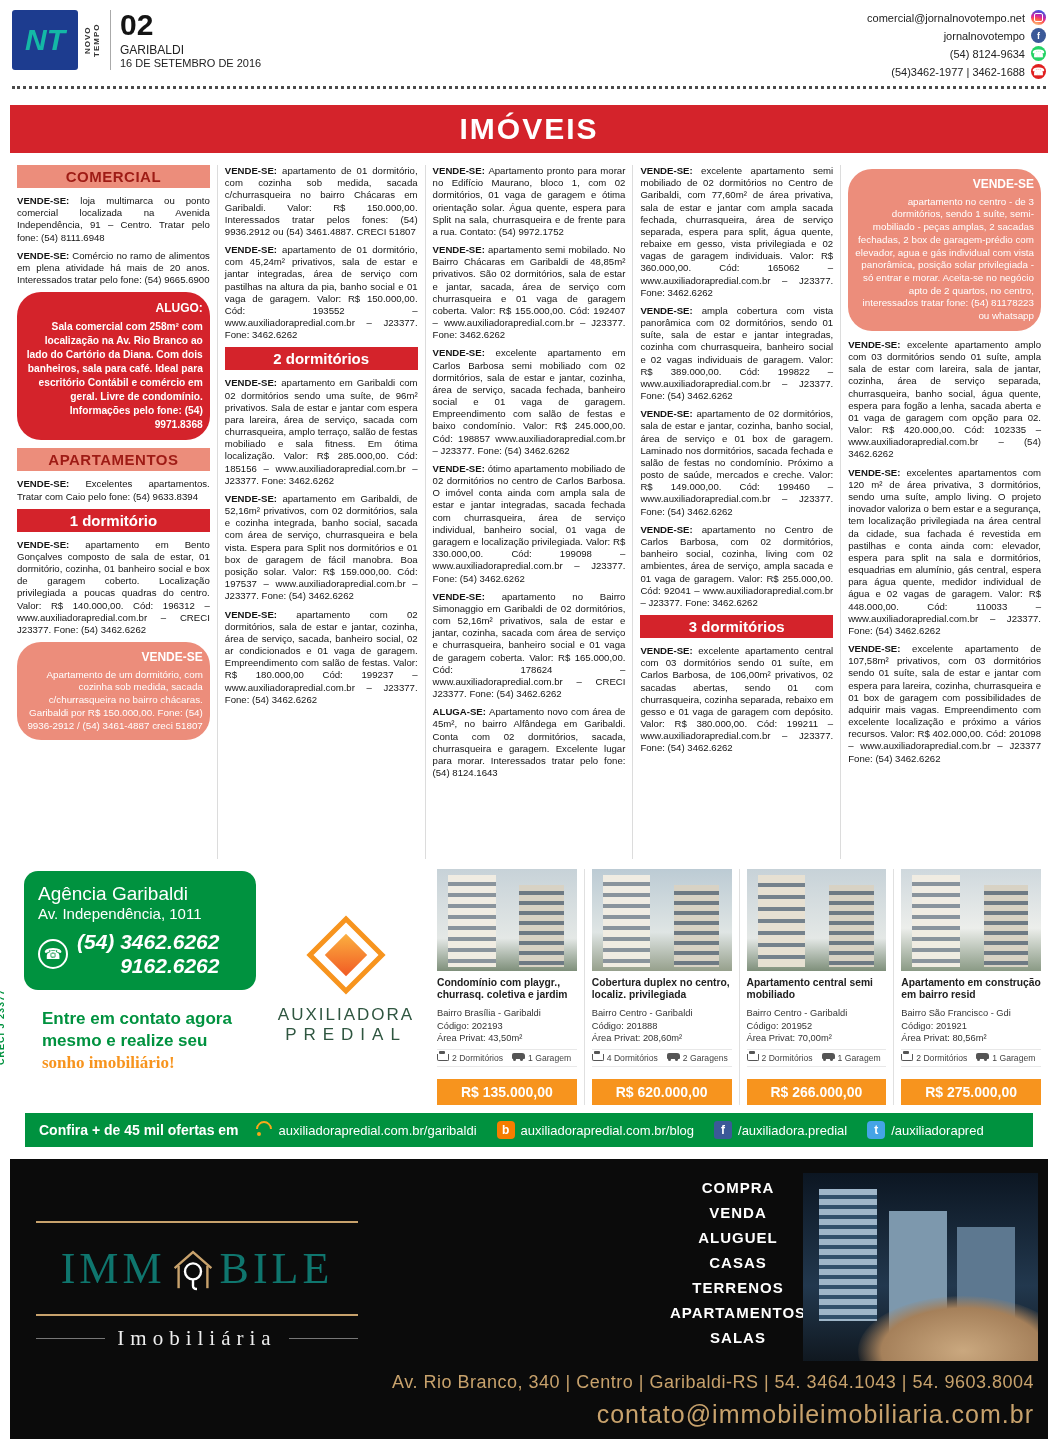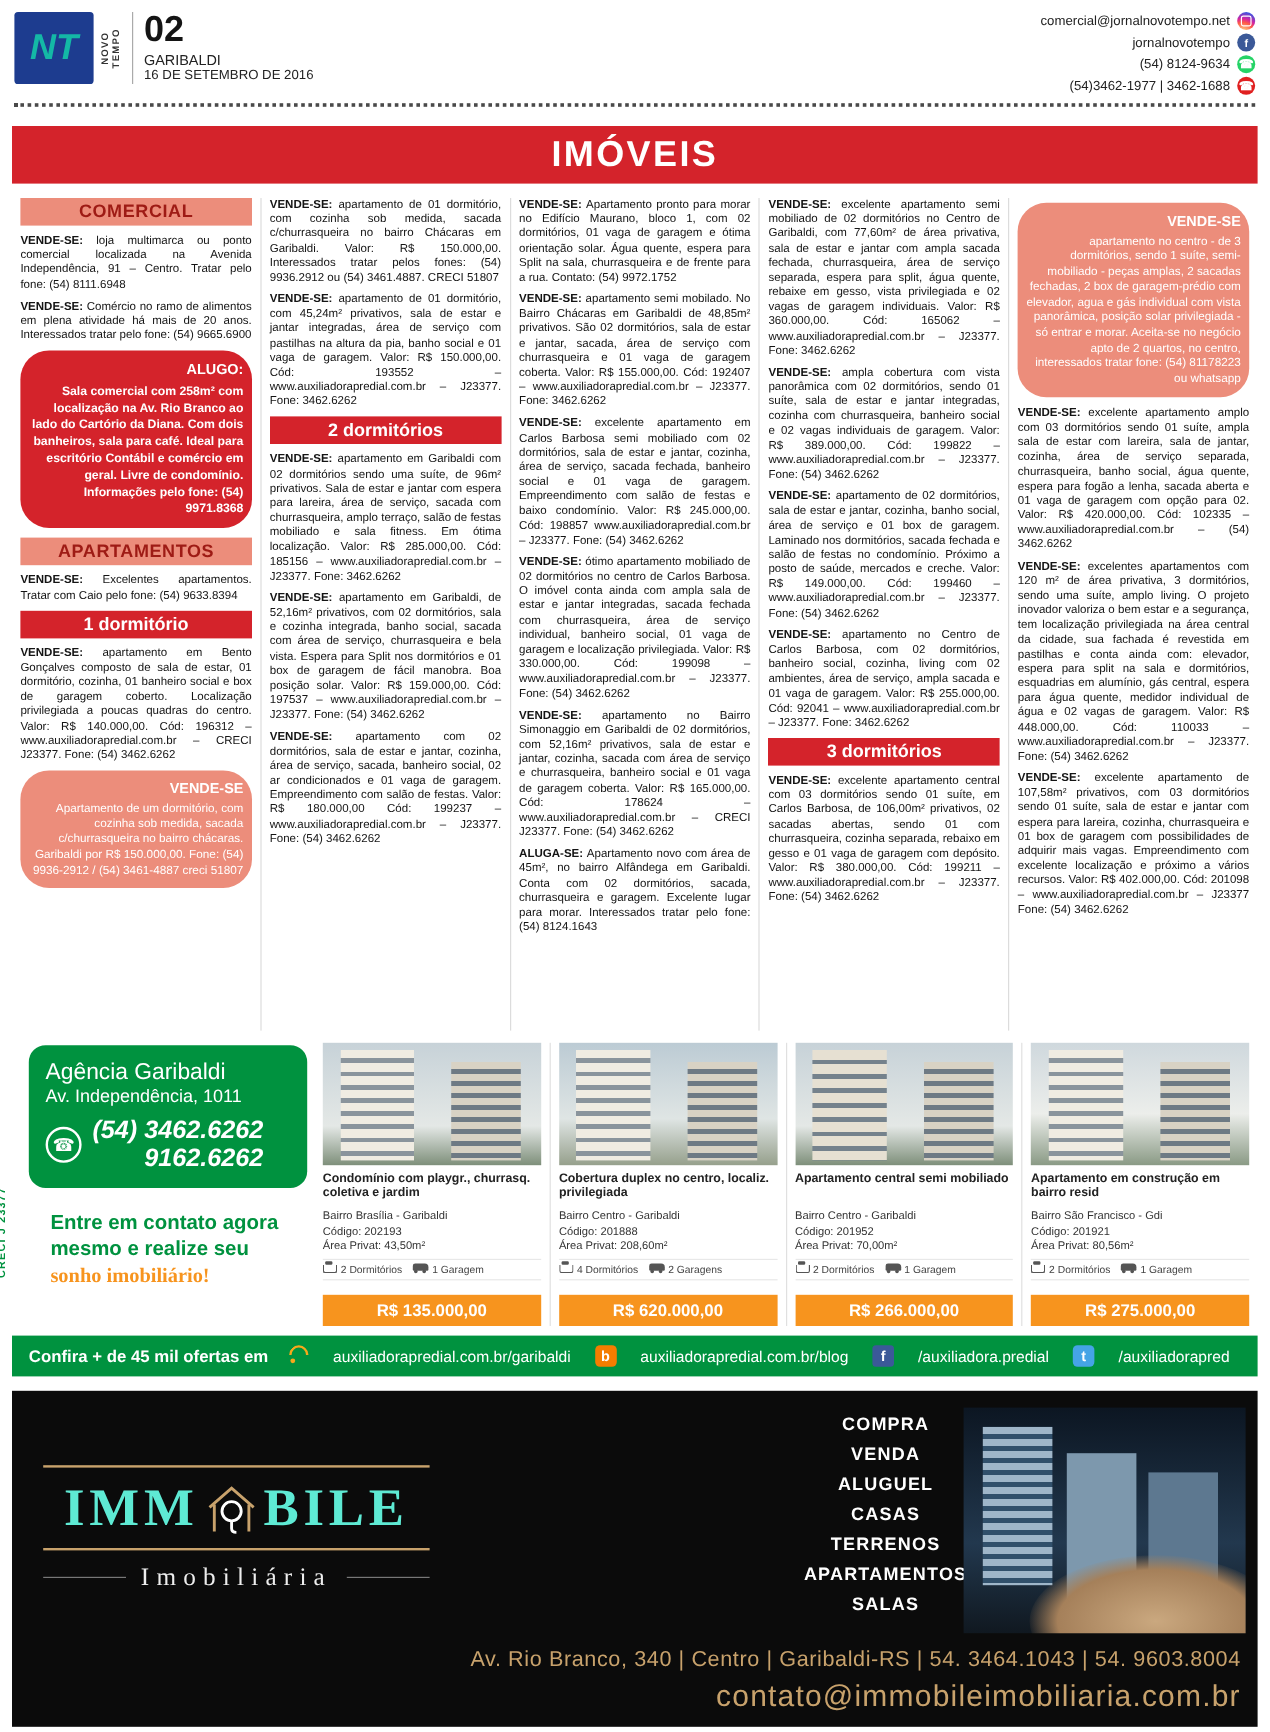--- a/index.html
+++ b/index.html
@@ -74,37 +74,37 @@
   .c-title { font-weight: bold; font-size: 10.3px; line-height: 1.2; margin: 6px 0 5px; color: #222; min-height: 25px; }
   .c-loc, .c-meta { font-size: 9.3px; color: #333; line-height: 1.35; }
   .c-icons { display: flex; gap: 9px; font-size: 8.6px; color: #444; margin: 4px 0 3px; align-items: center; border-top: 1px solid #e8e8e8; border-bottom: 1px solid #e8e8e8; padding: 3px 0; }
   .feat { display: inline-flex; align-items: center; gap: 3px; }
   .i-bed { width: 12px; height: 7px; border: 1px solid #555; border-top: none; border-radius: 0 0 2px 2px; position: relative; display: inline-block; }
   .i-bed::before { content: ""; position: absolute; top: -3px; left: 1px; width: 6px; height: 3px; background: #555; border-radius: 1px; }
   .i-car { width: 13px; height: 6px; background: #555; border-radius: 2px 3px 1px 1px; position: relative; display: inline-block; margin-top: -3px; }
   .i-car::before { content: ""; position: absolute; bottom: -2px; left: 1px; width: 3px; height: 3px; background: #555; border-radius: 50%; box-shadow: 7px 0 0 #555; }
   .c-price { margin-top: auto; background: var(--c-orange,#f7941e); color: #fff; font-weight: bold; text-align: center; font-size: 14px; padding: 5px 0; }
 
-  .aux-footer { margin: 8px 10px 0; background: var(--c-green,#00923f); color: #fff; display: flex; align-items: center; gap: 16px; padding: 8px 14px; font-size: 13px; }
+  .aux-footer { margin: 8px 25px 0; background: var(--c-green,#00923f); color: #fff; display: flex; align-items: center; gap: 16px; padding: 8px 14px; font-size: 13px; }
   .f-prefix { font-weight: bold; font-size: 14px; white-space: nowrap; }
   .f-links { display: flex; gap: 20px; align-items: center; flex: 1; }
-  .flink { display: inline-flex; align-items: center; gap: 20px; white-space: nowrap; }
+  .flink { display: inline-flex; align-items: center; gap: 6px; white-space: nowrap; }
   .ficon { width: 18px; height: 18px; border-radius: 4px; display: inline-flex; align-items: center; justify-content: center; font-weight: bold; font-size: 12px; color: #fff; flex: 0 0 auto; }
   .blogger-icon { background: #f57d00; }
   .facebook-square-icon { background: #3b5998; border-radius: 3px; }
   .twitter-icon { background: #45a4e6; }
   .wifi-icon { position: relative; background: transparent; }
   .wifi-icon::before { content: ""; position: absolute; left: 2px; bottom: 3px; width: 4px; height: 4px; border-radius: 50%; background: #f7a81b; }
   .wifi-icon::after { content: ""; position: absolute; left: 1px; bottom: 2px; width: 12px; height: 12px; border: 2px solid #f7a81b; border-radius: 50%; border-bottom-color: transparent; border-left-color: transparent; transform: rotate(-45deg); }
 
   
   .immobile { position: relative; margin: 12px 10px; background: #0b0b0b; height: 280px; color: #fff; overflow: hidden; }
   .im-logo { position: absolute; left: 26px; top: 62px; width: 322px; text-align: center; }
   .im-line { height: 2px; background: var(--c-gold,#c8a26c); }
-  .im-brand { display: flex; align-items: center; justify-content: center; font-family: "Liberation Serif", serif; font-size: 44px; letter-spacing: 4px; margin: 8px 0; color: #5eead4; font-weight: bold; }
+  .im-brand { display: flex; align-items: center; justify-content: center; font-family: "Liberation Serif", serif; font-size: 44px; letter-spacing: 4px; margin: 20px 0; color: #0f766e; }
   .im-house { width: 48px; height: 48px; margin: 0 3px; }
   .im-sub { display: flex; align-items: center; gap: 12px; margin-top: 10px; font-family: "Liberation Serif", serif; font-size: 21px; letter-spacing: 6px; color: #eee; }
   .im-sub::before, .im-sub::after { content: ""; flex: 1; height: 1px; background: #777; }
   .im-services { position: absolute; left: 648px; top: 20px; width: 160px; display: flex; flex-direction: column; gap: 8px; align-items: center; text-align: center; }
   .svc { font-weight: bold; font-size: 15px; letter-spacing: 1px; }
   .im-photo { position: absolute; right: 10px; top: 14px; width: 235px; height: 188px; overflow: hidden; background: linear-gradient(180deg,#0c1622 0%,#22384e 60%,#101820 100%); }
   .im-photo::before { content: ""; position: absolute; left: 16px; top: 16px; width: 58px; height: 132px; background: repeating-linear-gradient(180deg,#9fb6c9 0 6px,#31506b 6px 10px); box-shadow: 70px 22px 0 0 #7d98ad, 138px 38px 0 0 #5d7890; }
   .im-photo::after { content: ""; position: absolute; right: -30px; bottom: -45px; width: 210px; height: 110px; background: radial-gradient(ellipse at center, #caa87f 0%, #a5805a 55%, rgba(0,0,0,0) 72%); border-radius: 50%; }
   .im-contact { position: absolute; right: 14px; bottom: 10px; text-align: right; color: var(--c-gold,#c8a26c); }
   .im-addr { font-size: 18px; letter-spacing: .5px; }
@@ -216,20 +216,27 @@
             <div class="ph1">(54) 3462.6262</div>
             <div class="ph2">9162.6262</div>
           </div>
         </div>
       </div>
       <div class="aux-cta">
         <div class="cta-g">Entre em contato agora</div>
         <div class="cta-g">mesmo e realize seu</div>
         <div class="cta-o">sonho imobiliário!</div>
       </div>
+    </div>
+    <div class="aux-logo">
+      <div class="diamond">
+          <div class="diamond-inner"></div>
+        </div>
+      <div class="brand1">AUXILIADORA</div>
+      <div class="brand2">PREDIAL</div>
     </div>
     <div class="aux-cards">
         <div class="card">
           <div class="photo p0"></div>
           <div class="c-title">Condomínio com playgr., churrasq. coletiva e jardim</div>
           <div class="c-loc">Bairro Brasília - Garibaldi</div>
           <div class="c-meta">Código: 202193</div>
           <div class="c-meta">Área Privat: 43,50m²</div>
           <div class="c-icons">
             <span class="feat">

